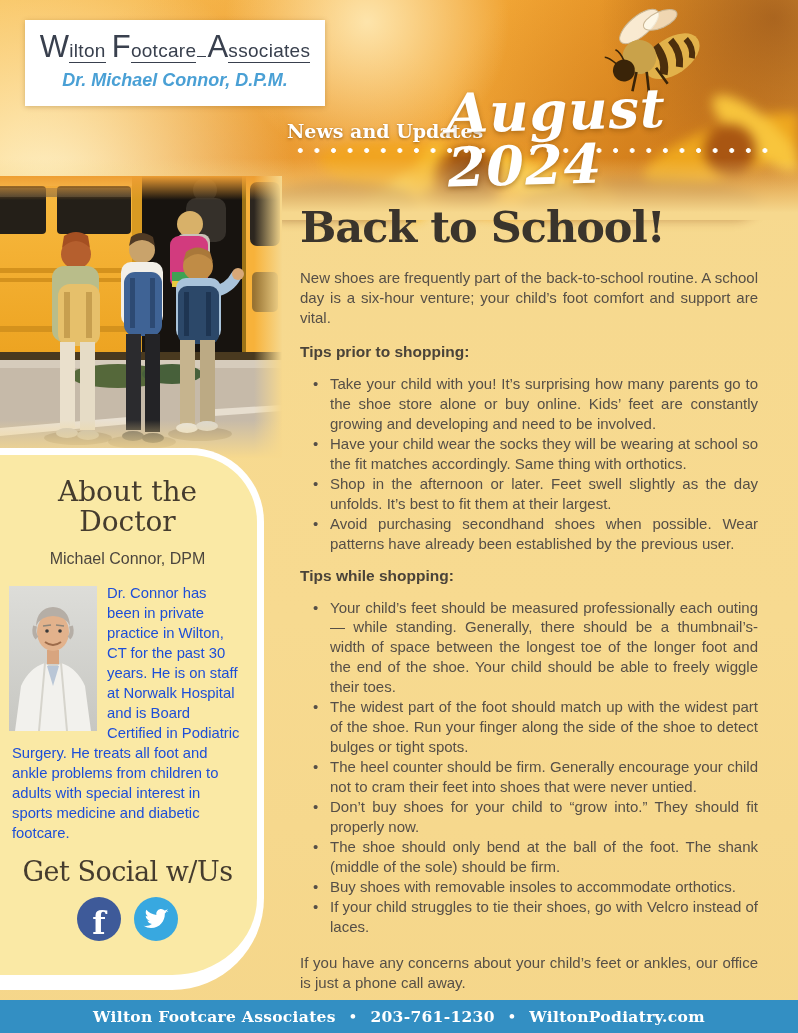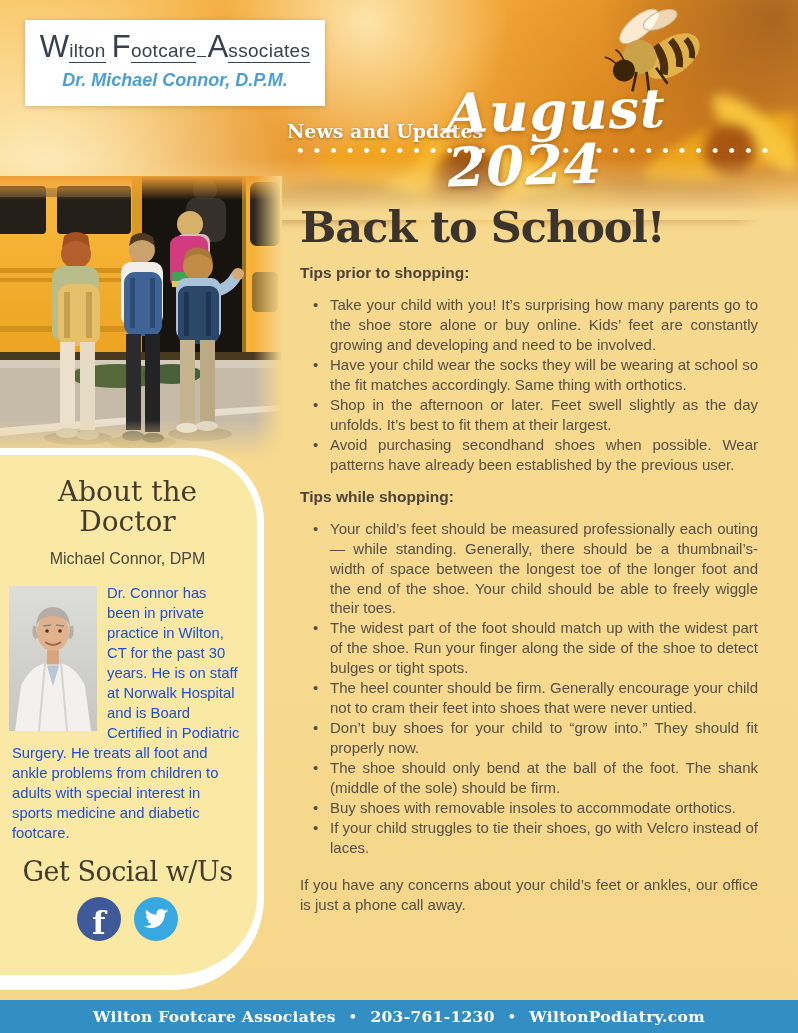--- a/index.html
+++ b/index.html
@@ -269,20 +269,21 @@
       <div class="icon-circle tw">
         <svg width="26" height="26" viewBox="0 0 24 24">
           <path fill="#ffffff" d="M23.44 4.83c-.8.37-1.66.62-2.56.73.92-.55 1.63-1.43 1.96-2.47-.86.51-1.82.88-2.84 1.08A4.48 4.48 0 0 0 16.73 2.7c-2.47 0-4.48 2.01-4.48 4.48 0 .35.04.69.11 1.02-3.72-.19-7.02-1.97-9.23-4.68-.39.66-.61 1.43-.61 2.25 0 1.55.79 2.92 1.99 3.73-.73-.02-1.42-.22-2.03-.56v.06c0 2.17 1.55 3.98 3.6 4.39-.38.1-.77.16-1.18.16-.29 0-.57-.03-.84-.08.57 1.78 2.22 3.07 4.18 3.11A8.98 8.98 0 0 1 1.6 18.4c-.36 0-.72-.02-1.07-.06a12.67 12.67 0 0 0 6.87 2.01c8.24 0 12.75-6.83 12.75-12.75l-.01-.58c.87-.63 1.63-1.42 2.23-2.32z"></path>
         </svg>
       </div>
     </div>
   </div>
 
   <div class="main">
     <h1 class="article-title">Back to School!</h1>
+    <p class="intro">New shoes are frequently part of the back-to-school routine. A school day is a six-hour venture; your child’s foot comfort and support are vital.</p>
 
     <div class="section-heading">Tips prior to shopping:</div>
     <ul>
       <li>Take your child with you! It’s surprising how many parents go to the shoe store alone or buy online. Kids’ feet are constantly growing and developing and need to be involved.</li>
       <li>Have your child wear the socks they will be wearing at school so the fit matches accordingly. Same thing with orthotics.</li>
       <li>Shop in the afternoon or later. Feet swell slightly as the day unfolds. It’s best to fit them at their largest.</li>
       <li>Avoid purchasing secondhand shoes when possible. Wear patterns have already been established by the previous user.</li>
     </ul>
 
     <div class="section-heading">Tips while shopping:</div>

